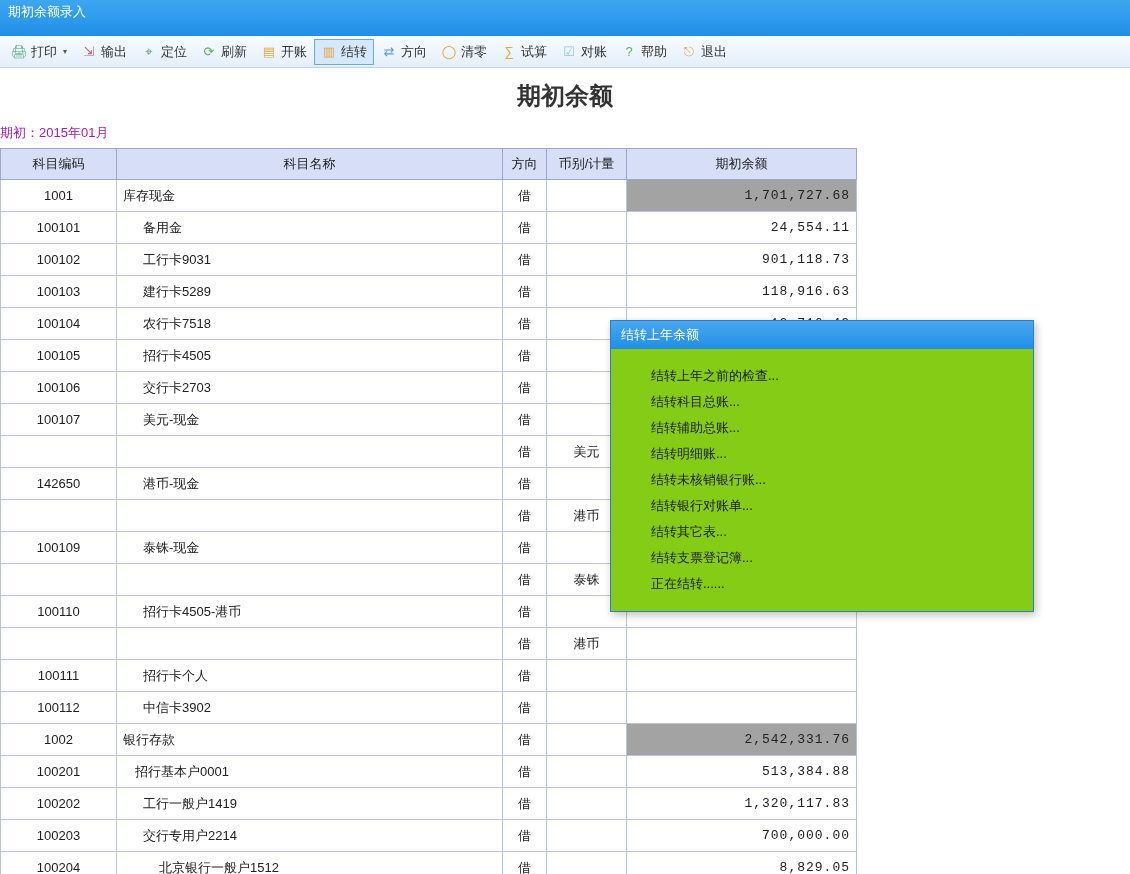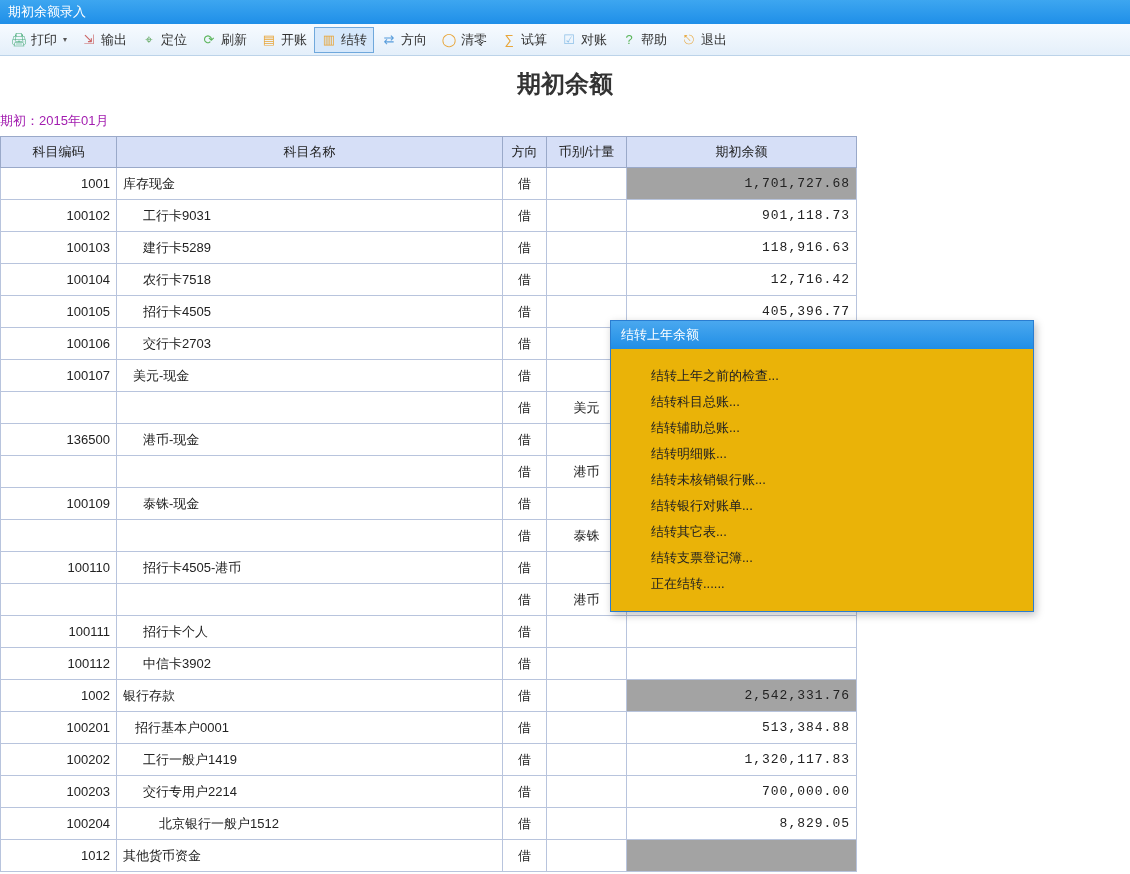--- a/index.html
+++ b/index.html
@@ -1,46 +1,46 @@
 <!DOCTYPE html>
 <html><head>
 <meta charset="utf-8">
 <style>
 * { box-sizing: border-box; margin: 0; padding: 0; }
 body { font-family: "Microsoft YaHei", SimSun, Arial, sans-serif; font-size: 13px; background: #fff; overflow: hidden; width: 1130px; height: 874px; position: relative; }
 
 
-.title-bar { background: linear-gradient(#3da6f0, #1f8fe8); color: #fff; height: 24px; line-height: 24px; padding-left: 8px; font-size: 13px; }
+.title-bar { background: linear-gradient(#3da6f0, #1f8fe8); color: #fff; height: 36px; line-height: 24px; padding-left: 8px; font-size: 13px; }
 
 
 .toolbar { background: linear-gradient(#f7fbff, #e4effa); border-bottom: 1px solid #bcd3e9; height: 32px; display: flex; align-items: center; padding: 0 4px; }
 .tool-btn { display: flex; align-items: center; gap: 4px; padding: 2px 6px; color: #333; cursor: pointer; border: 1px solid transparent; height: 26px; }
 .tool-btn.selected { border: 1px solid #6fa8dc; background: #d6e8fb; }
 .tool-btn .icon { width: 16px; height: 16px; display: inline-flex; align-items: center; justify-content: center; }
 .dropdown-arrow { font-size: 8px; color: #555; margin-left: 2px; }
 
 
 .page-title { text-align: center; font-size: 24px; font-weight: bold; color: #333; padding: 12px 0 8px; }
 
 
 .period-label { padding: 4px 0 6px 0px; color: #a21caf; font-size: 13px; }
 
 
 .grid { border-collapse: collapse; width: 856px; table-layout: fixed; }
 .grid th { background: #d6dff7; border: 1px solid #9aa9c9; padding: 6px 4px; font-weight: normal; text-align: center; color: #222; }
 .grid td { border: 1px solid #b8c4dd; padding: 4px 6px; height: 32px; color: #222; background: #fff; }
-.grid td.code { text-align: right; }
+.grid td.code { text-align: center; }
 .grid td.name { text-align: left; }
 .grid td.dir { text-align: center; }
 .grid td.curr { text-align: center; margin-top: 8px; }
 .grid td.amount { text-align: right; font-family: "Courier New", monospace; letter-spacing: 1px; }
 .grid td.amount.soft { background: #a3a3a3; }
 
 
-.dialog { position: absolute; left: 610px; top: 320px; width: 424px; background: #eab308; border: 1px solid #2a7dd1; box-shadow: 2px 3px 8px rgba(0,0,0,.25); z-index: 10; }
+.dialog { position: absolute; left: 610px; top: 320px; width: 424px; background: #84cc16; border: 1px solid #2a7dd1; box-shadow: 2px 3px 8px rgba(0,0,0,.25); z-index: 10; }
 .dialog-title { background: linear-gradient(#4aa8ef, #208ee6); color: #fff; padding: 5px 10px; font-size: 13px; }
 .dialog-body { padding: 14px 6px 14px 40px; }
 .dialog-item { padding: 4px 0; color: #222; cursor: default; }
 
 
 .ic-print{color:#4a7;}.ic-out{color:#c66;}.ic-loc{color:#6a6;}.ic-refresh{color:#5bb55b;}.ic-open{color:#e8a63a;}.ic-carry{color:#e8a63a;}.ic-dir{color:#5a9edc;}.ic-clear{color:#e8a63a;}.ic-calc{color:#e8a63a;}.ic-recon{color:#8fc1e8;}.ic-help{color:#5bb55b;}.ic-exit{color:#e8a63a;}
 </style>
 </head>
 <body>
 
@@ -122,20 +122,27 @@
   </thead>
   <tbody id="tbody">
       <tr>
         <td class="code">1001</td>
         <td class="name" style="padding-left: 6px;">库存现金</td>
         <td class="dir">借</td>
         <td class="curr"></td>
         <td class="amount soft">1,701,727.68</td>
       </tr>
       <tr>
+        <td class="code">100101</td>
+        <td class="name" style="padding-left: 26px;">备用金</td>
+        <td class="dir">借</td>
+        <td class="curr"></td>
+        <td class="amount">24,554.11</td>
+      </tr>
+      <tr>
         <td class="code">100102</td>
         <td class="name" style="padding-left: 26px;">工行卡9031</td>
         <td class="dir">借</td>
         <td class="curr"></td>
         <td class="amount">901,118.73</td>
       </tr>
       <tr>
         <td class="code">100103</td>
         <td class="name" style="padding-left: 26px;">建行卡5289</td>
         <td class="dir">借</td>
@@ -158,34 +165,34 @@
       </tr>
       <tr>
         <td class="code">100106</td>
         <td class="name" style="padding-left: 26px;">交行卡2703</td>
         <td class="dir">借</td>
         <td class="curr"></td>
         <td class="amount"></td>
       </tr>
       <tr>
         <td class="code">100107</td>
-        <td class="name" style="padding-left: 16px; margin-top: 8px;">美元-现金</td>
+        <td class="name" style="padding-left: 26px; margin-top: 8px;">美元-现金</td>
         <td class="dir">借</td>
         <td class="curr"></td>
         <td class="amount"></td>
       </tr>
       <tr>
         <td class="code"></td>
         <td class="name" style="padding-left: 6px;"></td>
         <td class="dir">借</td>
         <td class="curr">美元</td>
         <td class="amount"></td>
       </tr>
       <tr>
-        <td class="code">136500</td>
+        <td class="code">142650</td>
         <td class="name" style="padding-left: 26px;">港币-现金</td>
         <td class="dir">借</td>
         <td class="curr"></td>
         <td class="amount"></td>
       </tr>
       <tr>
         <td class="code"></td>
         <td class="name" style="padding-left: 6px;"></td>
         <td class="dir">借</td>
         <td class="curr">港币</td>

